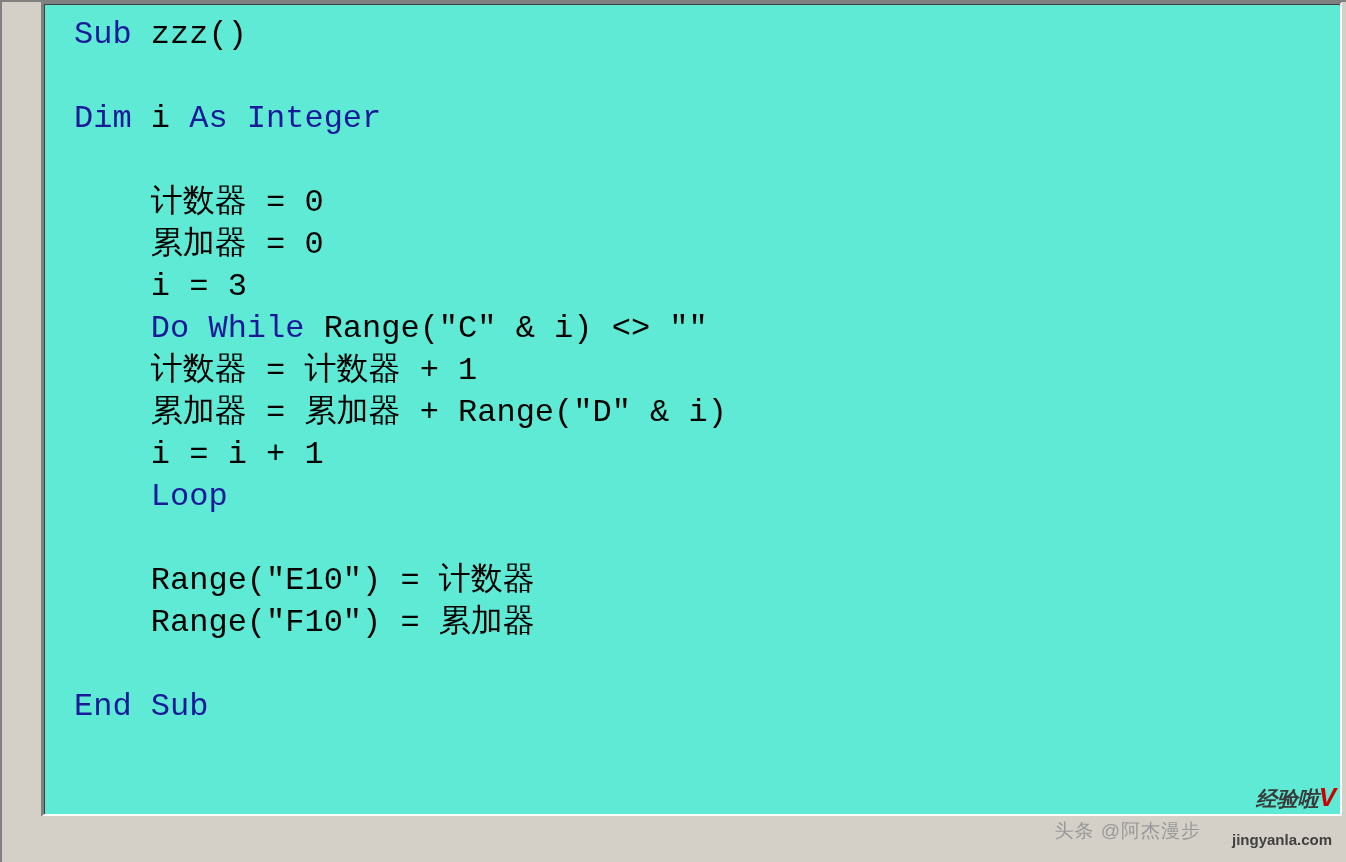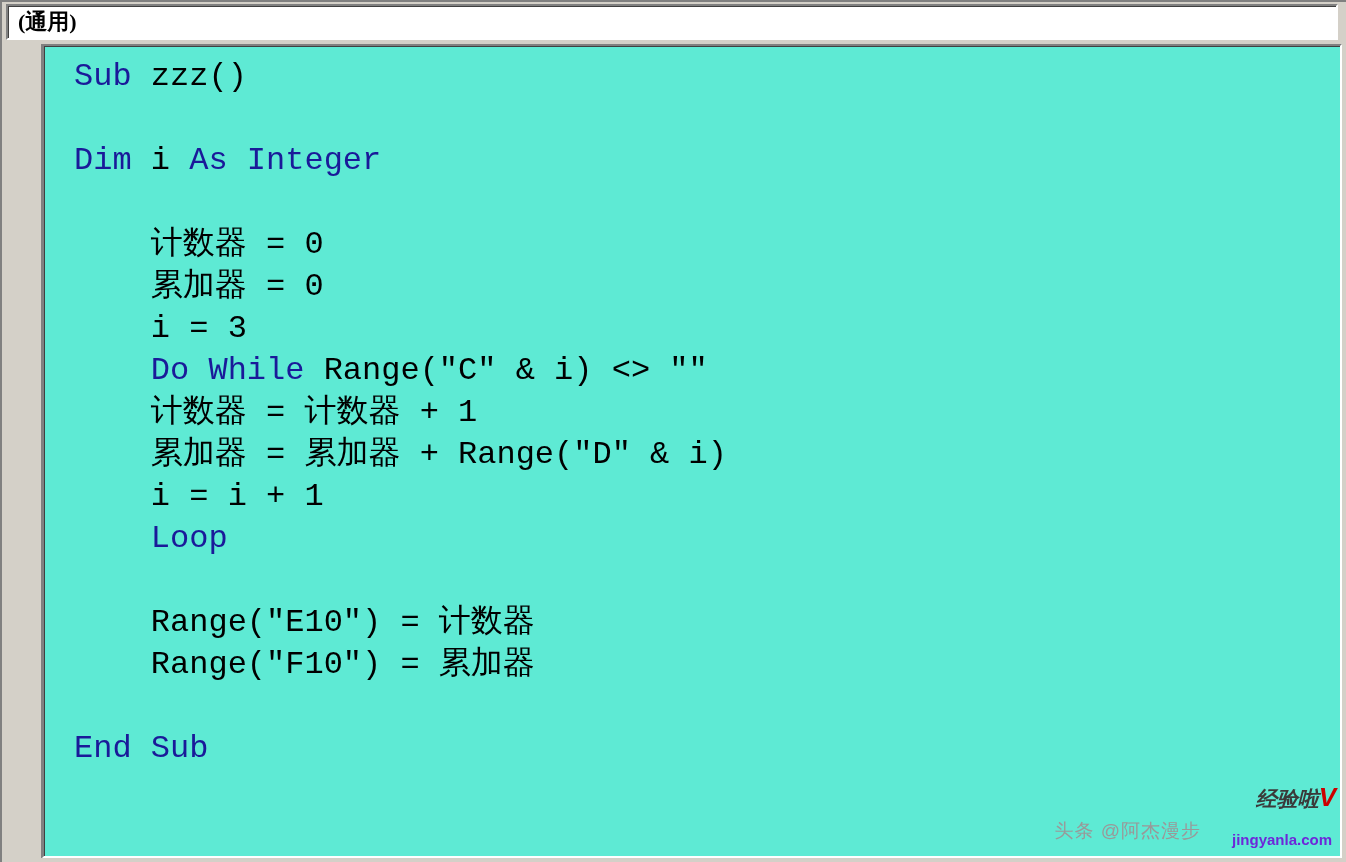--- a/index.html
+++ b/index.html
@@ -108,33 +108,28 @@
       font-size: 26px;
       font-style: italic;
       font-weight: bold;
     }
     .watermark-3 {
       position: absolute;
       bottom: 14px;
       right: 14px;
       font-family: Arial, sans-serif;
       font-size: 15px;
-      color: #6d28d9;
+      color: #404040;
       font-weight: bold;
     }
   </style>
 </head>
 <body>
 
 <div class="outer-frame">
-  <div class="dropdown-bar">
-    <div class="dropdown dropdown-left">
-      <span>(通用)</span>
-    </div>
-  </div>
   <div class="code-area-wrapper">
     <div class="margin-bar"></div>
     <div class="code-pane">
       <div class="code-content"><span class="kw">Sub</span><span> zzz()</span>
 <span></span>
 <span class="kw">Dim</span><span> i </span><span class="kw">As Integer</span>
 <span></span>
 <span>    计数器 = 0</span>
 <span>    累加器 = 0</span>
 <span>    i = 3</span>

